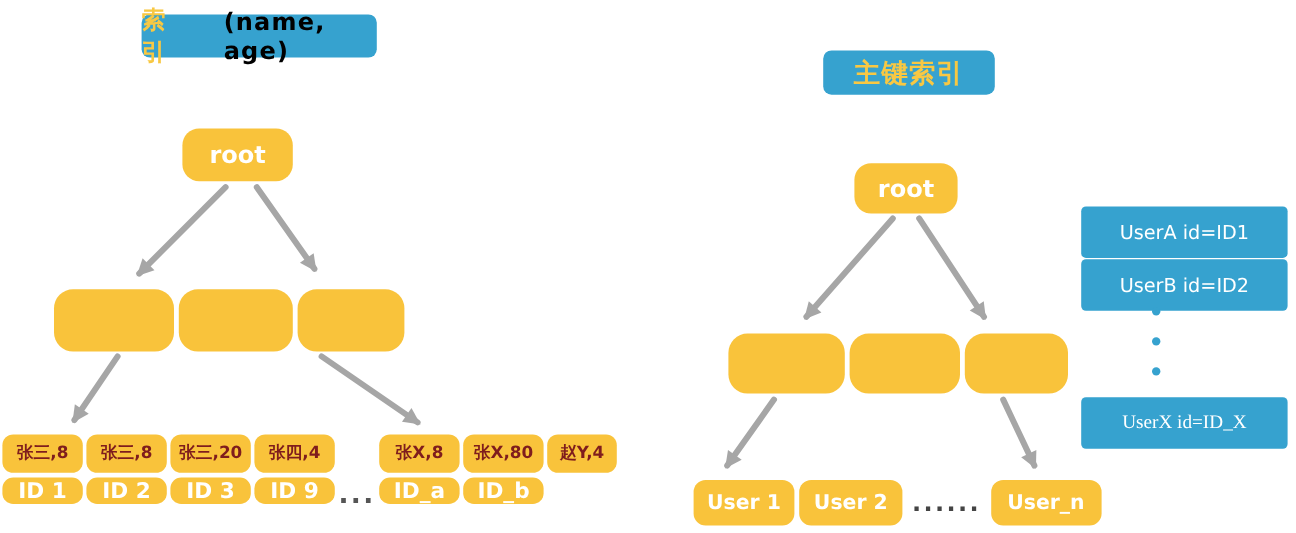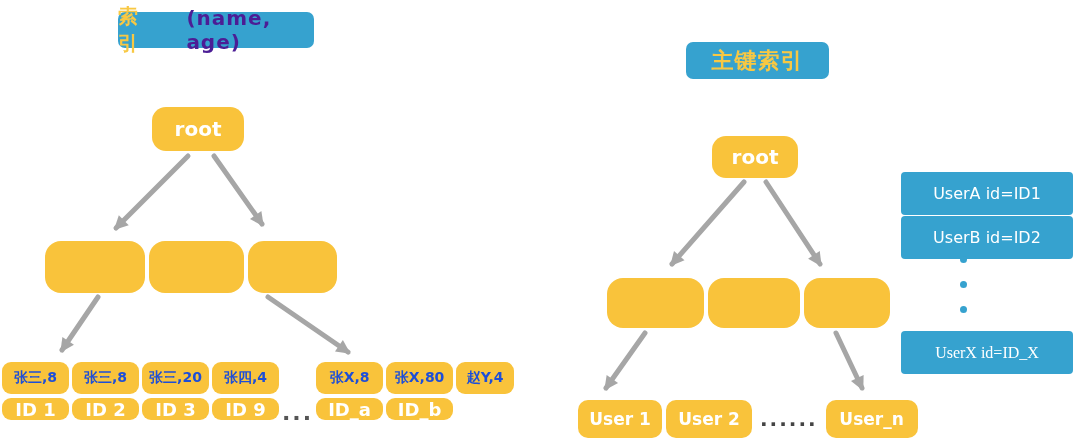--- a/index.html
+++ b/index.html
@@ -8,32 +8,32 @@
     font-family:"DejaVu Sans","Liberation Sans",sans-serif; overflow:hidden;
   }
   .arrows { position:absolute; left:0; top:0; width:1080px; height:444px; pointer-events:none; }
 
   .badge {
     position:absolute; background:#36A2CF; color:#ffffff; border-radius:7px;
     display:flex; align-items:center; justify-content:center;
     font-weight:bold; letter-spacing:1px;
   }
   .badge .gold { color:#F8C843; }
-  .badge .white { color:#4c1d95; }
+  .badge .white { color:#000000; }
 
   .node {
     position:absolute; background:#F9C33B; border-radius:16px; color:#ffffff;
     font-weight:bold; display:flex; align-items:center; justify-content:center;
   }
   .root-node { font-size:20px; border-radius:14px; }
 
   .leaf-row { position:absolute; display:flex; align-items:flex-start; gap:3px; }
   .leaf-col { display:flex; flex-direction:column; gap:4px; width:67px; }
   .leaf-name {
-    background:#F9C33B; border-radius:9px; height:32px; color:#1d4ed8; font-weight:bold;
+    background:#F9C33B; border-radius:9px; height:32px; color:#7f1d1d; font-weight:bold;
     font-size:14px; display:flex; align-items:center; justify-content:center; white-space:nowrap;
   }
   .leaf-id {
     background:#F9C33B; border-radius:9px; height:22px; color:#fff; font-weight:bold;
     font-size:18px; display:flex; align-items:center; justify-content:center; white-space:nowrap;
   }
   .h-dots { color:#555; font-weight:bold; font-size:22px; margin-top:38px; letter-spacing:2px; }
 
   .user-leaf {
     background:#F9C33B; border-radius:10px; height:38px; color:#fff; font-weight:bold;

